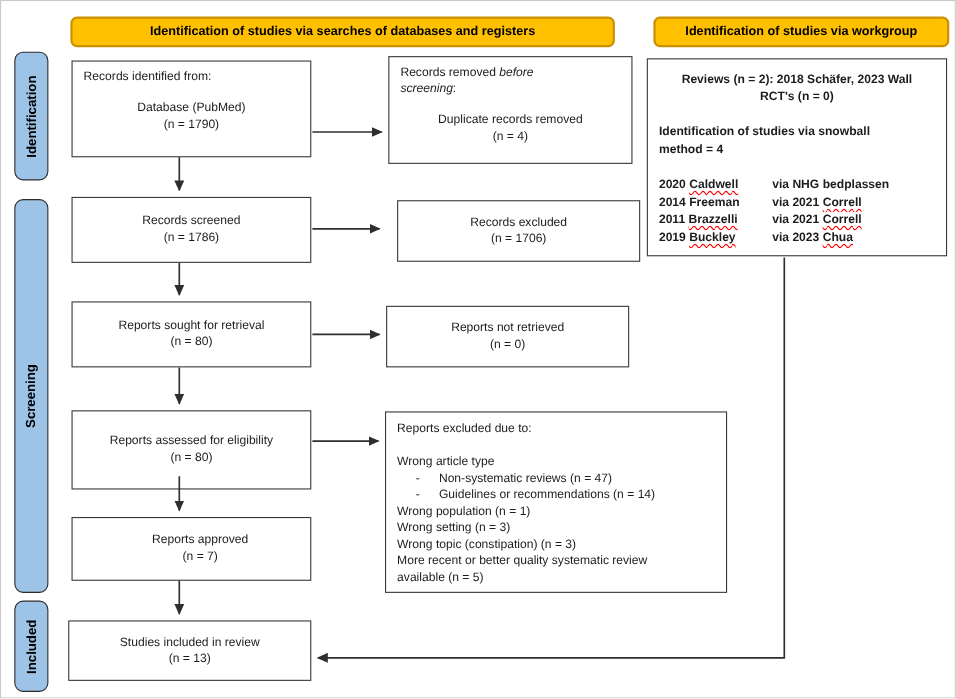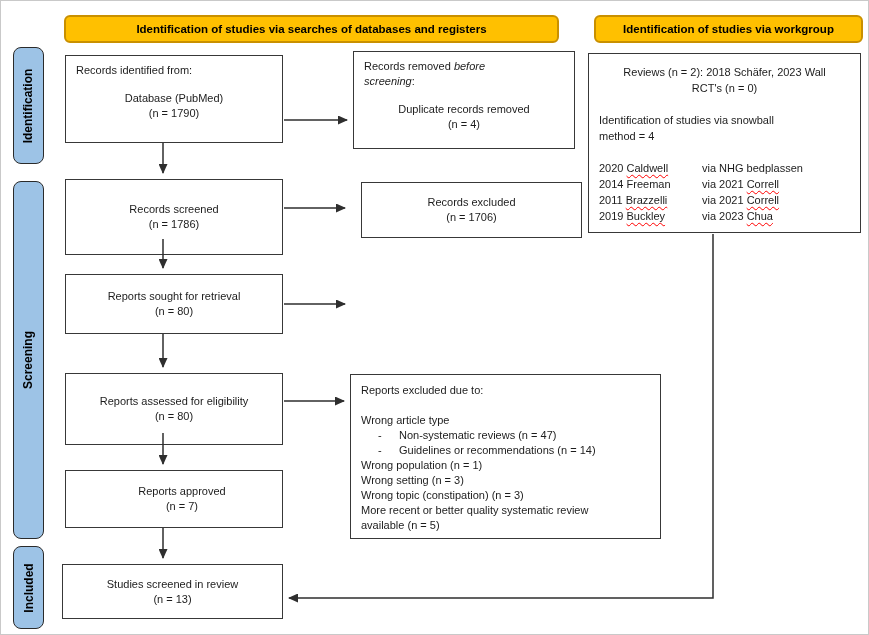--- a/index.html
+++ b/index.html
@@ -78,32 +78,36 @@
     <div class="tcenter">(n = 1790)</div>
   </div>
 
   <div class="box pad" style="left:352px;top:50px;width:222px;height:98px;">
     <div class="firstline narrow wrap2"><span>Records removed </span><em>before screening</em><span>:</span></div>
     <div class="gap13"></div>
     <div class="tcenter">Duplicate records removed</div>
     <div class="tcenter">(n = 4)</div>
   </div>
 
-  <div class="box center" style="left:64px;top:178px;width:218px;height:76px;">
+  <div class="box center" style="left:64px;top:178px;width:218px;height:60px;">
     <div>Records screened</div>
     <div>(n = 1786)</div>
   </div>
   <div class="box center" style="left:360px;top:181px;width:221px;height:56px;">
     <div>Records excluded</div>
     <div>(n = 1706)</div>
   </div>
 
   <div class="box center" style="left:64px;top:273px;width:218px;height:60px;">
     <div>Reports sought for retrieval</div>
     <div>(n = 80)</div>
+  </div>
+  <div class="box center" style="left:350px;top:277px;width:221px;height:56px;">
+    <div>Reports not retrieved</div>
+    <div>(n = 0)</div>
   </div>
 
   <div class="box center" style="left:64px;top:372px;width:218px;height:72px;">
     <div>Reports assessed for eligibility</div>
     <div>(n = 80)</div>
   </div>
 
   <div class="box" style="left:349px;top:373px;width:311px;height:165px;padding:8px 10px;">
     <div class="line">Reports excluded due to:</div>
     <div class="gap15"></div>
@@ -116,25 +120,25 @@
     <div class="line">More recent or better quality systematic review</div>
     <div class="line">available (n = 5)</div>
   </div>
 
   <div class="box center" style="left:64px;top:469px;width:218px;height:58px;padding-left:16px;">
     <div>Reports approved</div>
     <div>(n = 7)</div>
   </div>
 
   <div class="box center" style="left:61px;top:563px;width:221px;height:55px;">
-    <div>Studies screened in review</div>
+    <div>Studies included in review</div>
     <div>(n = 13)</div>
   </div>
 
-  <div class="box wg" style="left:587px;top:52px;width:273px;height:180px;">
+  <div class="box wg" style="left:587px;top:52px;width:273px;height:180px;font-weight:bold;">
     <div class="wg-center">Reviews (n = 2): 2018 Schäfer, 2023 Wall</div>
     <div class="wg-center">RCT's (n = 0)</div>
     <div class="gap16"></div>
     <div>Identification of studies via snowball</div>
     <div>method = 4</div>
     <div class="gap16"></div>
     <div class="wg-row">
       <span class="wg-left"><span>2020 </span><span class="sq">Caldwell</span></span><span><span>via NHG bedplassen</span><span class="sq"></span></span>
     </div>
     <div class="wg-row">

